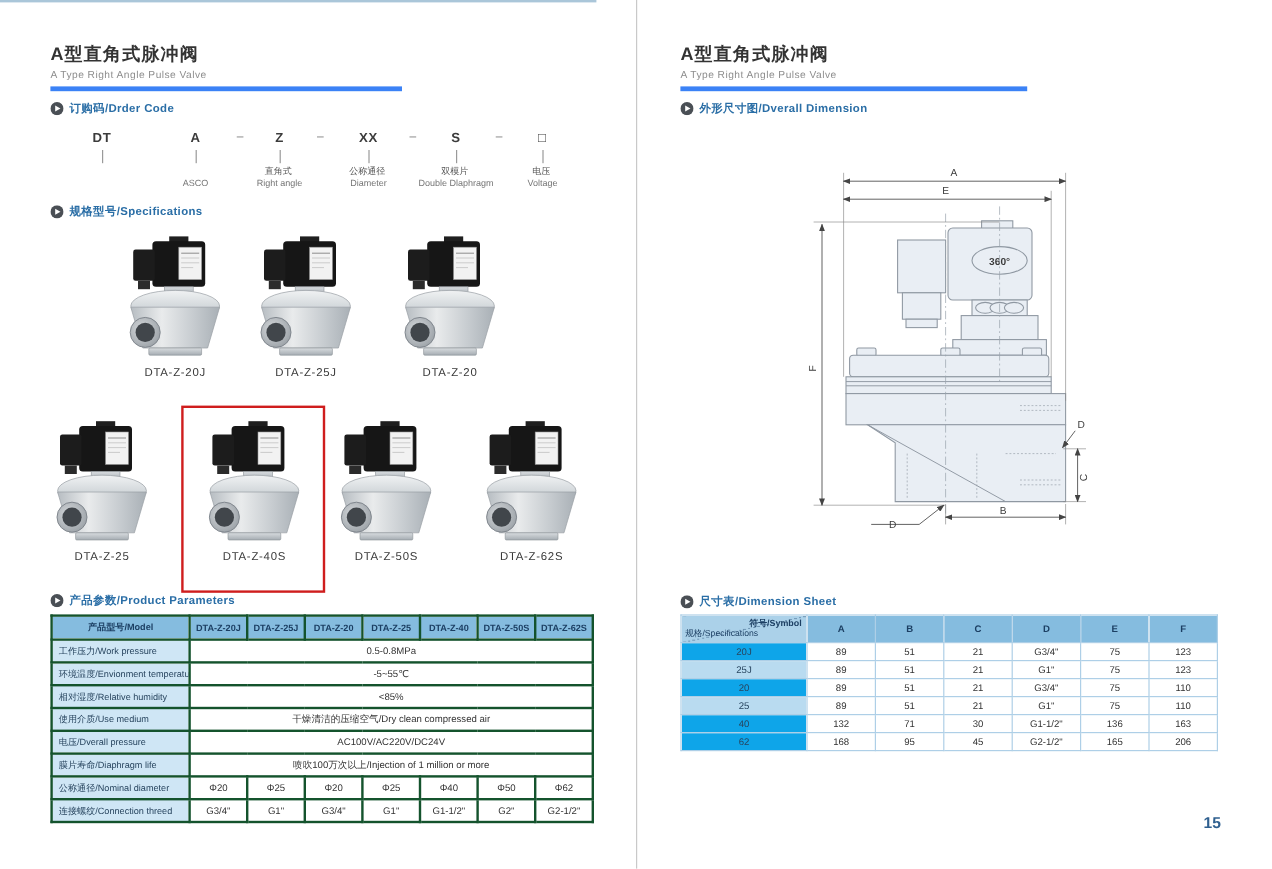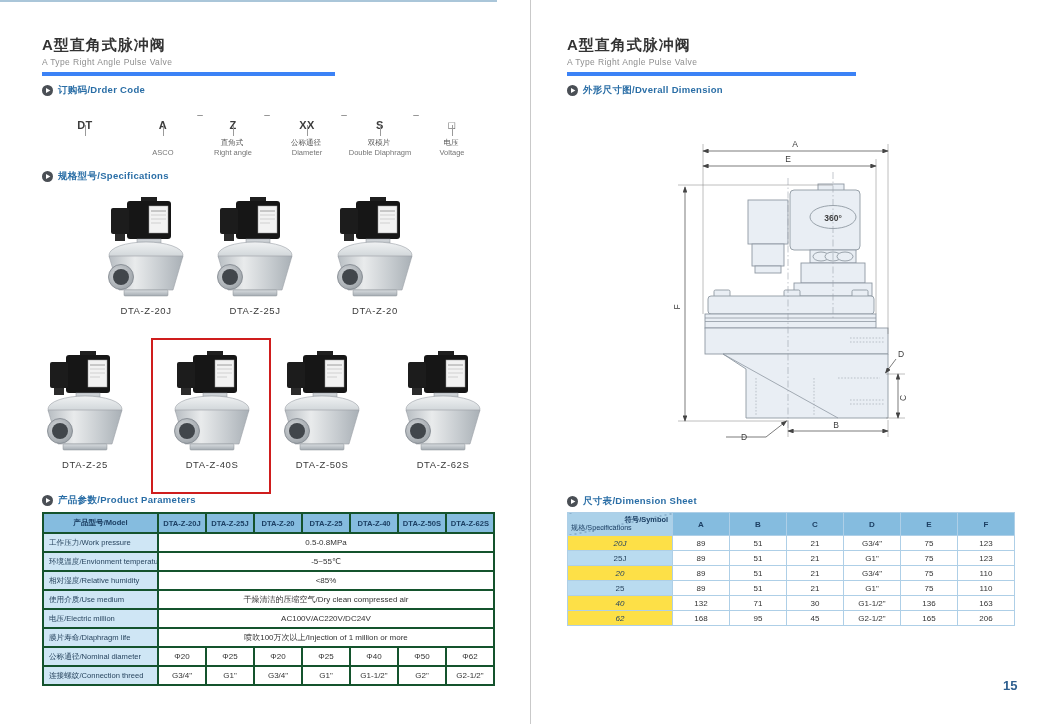--- a/index.html
+++ b/index.html
@@ -18,21 +18,21 @@
   .title-cn{font-size:15px;font-weight:bold;color:#333;letter-spacing:1px;}
   .title-en{font-size:8.5px;color:#8d8d8d;margin-top:2px;letter-spacing:.4px;}
 
   
   .sec-head{display:flex;align-items:center;gap:5px;}
   .sec-head .txt{font-size:9.5px;font-weight:bold;color:#2a6ea6;letter-spacing:.3px;}
   .sec-head svg{display:block;}
 
   
   .oc{left:0;top:103px;width:530px;height:62px;}
-  .oc-code{position:absolute;top:16px;width:80px;text-align:center;font-size:11px;font-weight:bold;color:#3c3c3c;letter-spacing:.5px;}
+  .oc-code{position:absolute;top:6px;width:80px;text-align:center;font-size:11px;font-weight:bold;color:#3c3c3c;letter-spacing:.5px;}
   .oc-dash{position:absolute;top:6px;width:20px;text-align:center;font-size:10px;color:#777;}
   .oc-tick{position:absolute;top:22px;width:1px;height:11px;background:#9a9a9a;}
   .oc-label{position:absolute;top:35px;width:100px;text-align:center;line-height:9.5px;}
   .oc-label span{display:block;font-size:7.5px;color:#555;}
   .oc-label span.en{color:#757575;}
 
   
   .pcard{position:absolute;width:120px;text-align:center;}
   .pcard svg{display:block;margin:0 auto;}
   .plabel{font-size:9.5px;color:#3a3a3a;letter-spacing:.6px;margin-top:3px;}
@@ -47,21 +47,21 @@
 
   
   .dtable{left:567px;top:512px;width:448px;border-collapse:collapse;table-layout:fixed;font-size:8px;color:#333;}
   .dtable th,.dtable td{border:1px solid #aecfe7;height:14px;text-align:center;padding:0;overflow:hidden;white-space:nowrap;}
   .dtable th{background:#85bcdf;color:#1c3f63;font-weight:bold;height:22px;}
   .dtable th.corner{position:relative;background:
       linear-gradient(to bottom right,rgba(0,0,0,0) 49.5%,#6d94b4 49.5%,#6d94b4 50.5%,rgba(0,0,0,0) 50.5%),#abd1e9;
       font-weight:normal;}
   .dtable th.corner .sym{position:absolute;top:2px;right:4px;font-size:7.4px;color:#1c3f63;font-weight:bold;}
   .dtable th.corner .spec{position:absolute;bottom:2px;left:3px;font-size:7.2px;color:#1c3f63;}
-  .dtable td.spec0{background:#fde047;color:#28455f;font-style:italic;}
+  .dtable td.spec0{background:#0ea5e9;color:#28455f;}
   .dtable td.spec1{background:#b9dbf0;color:#28455f;}
   .dtable td.num{background:#fff;}
 
   .pageno{font-size:13px;font-weight:bold;color:#2e5f8f;}
 
   
   .drawing{left:628px;top:128px;}
   .drawing text{font-size:8.5px;fill:#3c3c3c;}
 </style>
 </head>
@@ -344,21 +344,21 @@
         </tr>
         <tr>
           <td class="lbl">相对湿度/Relative humidity</td>
           <td class="val" colspan="7">&lt;85%</td>
         </tr>
         <tr>
           <td class="lbl">使用介质/Use medium</td>
           <td class="val" colspan="7">干燥清洁的压缩空气/Dry clean compressed air</td>
         </tr>
         <tr>
-          <td class="lbl">电压/Electric million</td>
+          <td class="lbl">电压/Dverall pressure</td>
           <td class="val" colspan="7">AC100V/AC220V/DC24V</td>
         </tr>
         <tr>
           <td class="lbl">膜片寿命/Diaphragm life</td>
           <td class="val" colspan="7">喷吹100万次以上/Injection of 1 million or more</td>
         </tr>
         <tr>
           <td class="lbl">公称通径/Nominal diameter</td>
           <td class="val">Φ20</td>
           <td class="val">Φ25</td>

